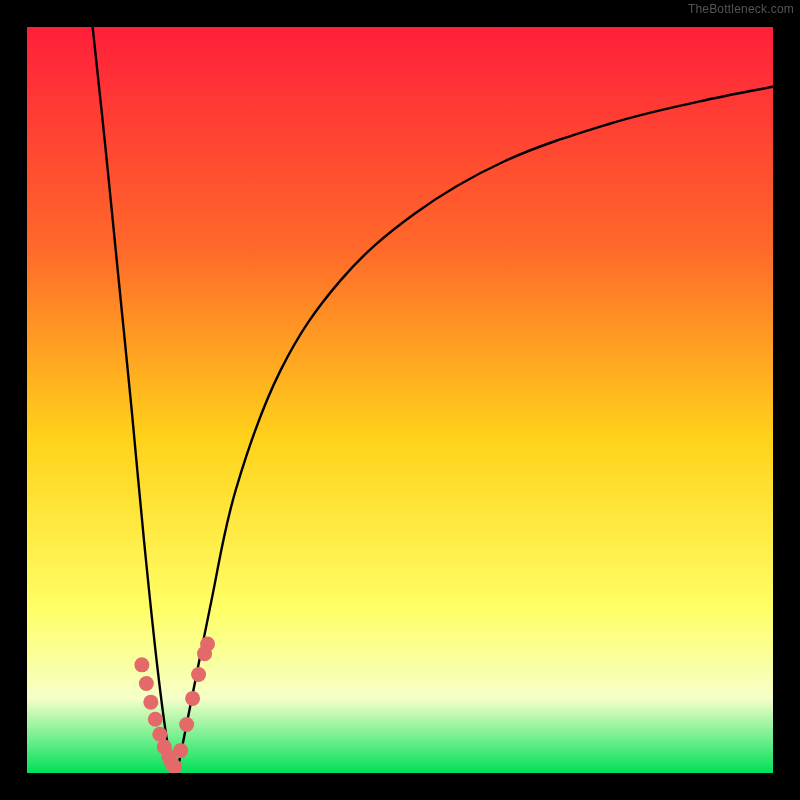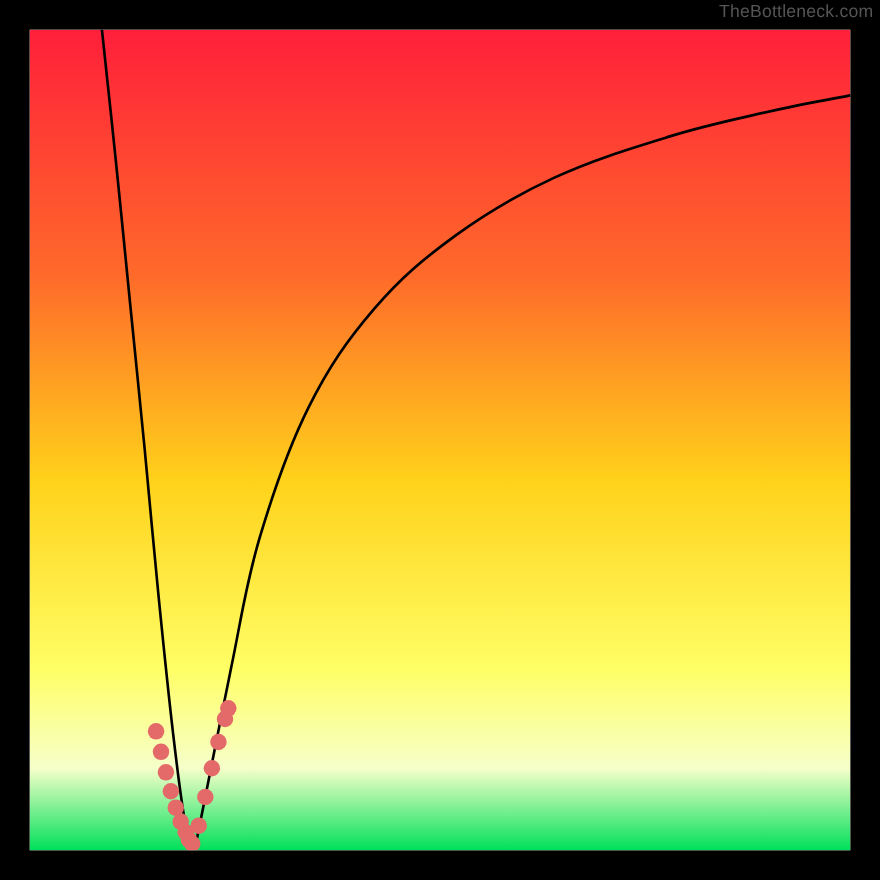--- a/index.html
+++ b/index.html
@@ -20,21 +20,21 @@
   }
   .plot {
     position: absolute;
     background: #fff;
   }
   .watermark {
     position: absolute;
     top: 2px;
     right: 6px;
     color: #555;
-    font-size: 16px;
+    font-size: 12px;
     font-weight: 400;
     letter-spacing: 0.2px;
     user-select: none;
     margin-left: 39px;
   }
   svg {
     position: absolute;
     left: 0; top: 0;
   }
 </style>

